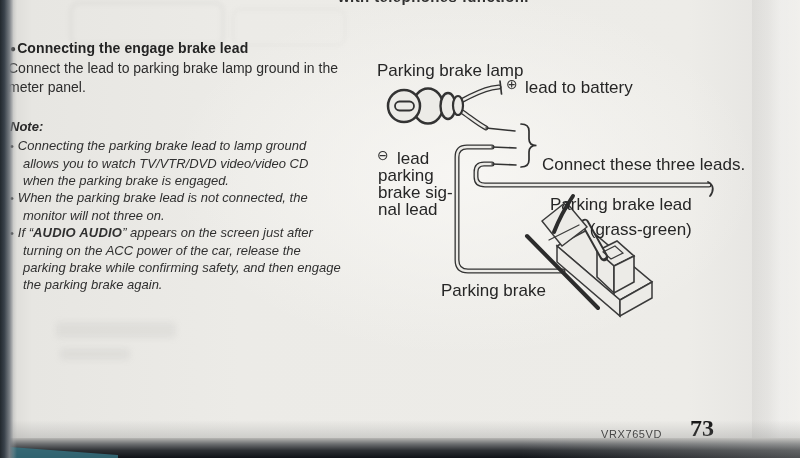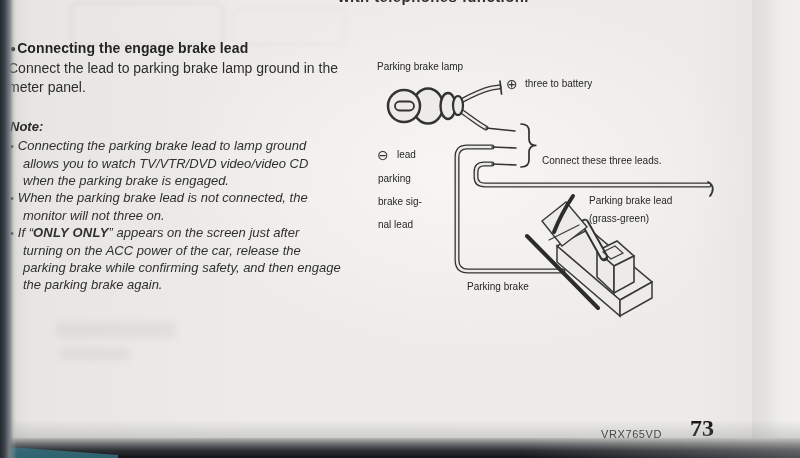--- a/index.html
+++ b/index.html
@@ -31,22 +31,22 @@
 
   .heading{position:absolute;left:10px;top:40px;font-size:14px;font-weight:bold;color:#242424;letter-spacing:.1px;}
   .heading .hb{font-size:10px;vertical-align:1px;margin-right:1px;}
   .intro{position:absolute;left:8px;top:59px;width:334px;font-size:14px;line-height:19px;color:#2d2d2d;}
   .note-label{position:absolute;left:10px;top:119px;font-size:13px;font-weight:bold;font-style:italic;color:#2a2a2a;}
   .notes{position:absolute;left:10px;top:137px;width:332px;font-size:13px;font-style:italic;line-height:17px;color:#303030;}
   .note-item{padding-left:13px;text-indent:-13px;}
   .note-item .nb{font-style:normal;font-size:11px;margin-right:4px;}
   .note-item b{letter-spacing:.2px;}
 
-  .lbl{position:absolute;font-size:10px;color:#262626;}
-  .pre{white-space:pre-line;line-height:23px;}
+  .lbl{position:absolute;font-size:17px;color:#262626;}
+  .pre{white-space:pre-line;line-height:17px;}
   .circ{font-family:"DejaVu Sans",sans-serif;font-size:14px;color:#333;}
   svg.diagram{position:absolute;left:360px;top:50px;}
 
   .footer-model{position:absolute;left:601px;top:428px;font-size:11px;letter-spacing:.6px;color:#2f2f2f;}
   .footer-page{position:absolute;left:690px;top:415px;font-family:"Liberation Serif",serif;
     font-size:24px;font-weight:bold;color:#141414;}
 </style>
 </head>
 <body>
 
@@ -62,21 +62,21 @@
 
   <div class="heading"><span class="hb">●</span><span>Connecting the engage brake lead</span></div>
 
   <div class="intro">Connect the lead to parking brake lamp ground in the meter panel.</div>
 
   <div class="note-label">Note:</div>
 
   <div class="notes">
     <div class="note-item"><span class="nb">•</span><span>Connecting the parking brake lead to lamp ground allows you to watch TV/VTR/DVD video/video CD when the parking brake is engaged.</span><b></b><span></span></div>
     <div class="note-item"><span class="nb">•</span><span>When the parking brake lead is not connected, the monitor will not three on.</span><b></b><span></span></div>
-    <div class="note-item"><span class="nb">•</span><span>If “</span><b>ONLY ONLY</b><span>” appears on the screen just after turning on the ACC power of the car, release the parking brake while confirming safety, and then engage the parking brake again.</span></div>
+    <div class="note-item"><span class="nb">•</span><span>If “</span><b>AUDIO AUDIO</b><span>” appears on the screen just after turning on the ACC power of the car, release the parking brake while confirming safety, and then engage the parking brake again.</span></div>
   </div>
 
   <svg class="diagram" width="420" height="290" viewBox="360 50 420 290">
     <g stroke-linecap="round" fill="none">
 
       <g>
         <path d="M461,101 C472,95 483,90 492,88 L499,87" stroke="#333" stroke-width="5"></path>
         <path d="M461,101 C472,95 483,90 492,88 L499,87" stroke="#ecebe7" stroke-width="2.4"></path>
         <path d="M500,81 L501.5,94" stroke="#333" stroke-width="1.7"></path>
       </g>
@@ -129,34 +129,34 @@
 
         <path d="M573,196 Q561,214 554,232" stroke="#2c2c2c" stroke-width="4"></path>
         <path d="M527,236 L598,308" stroke="#2c2c2c" stroke-width="4"></path>
       </g>
     </g>
   </svg>
 
   <div class="lbl" style="left:377px;top:61px;">Parking brake lamp</div>
 
   <span class="circ" style="position:absolute;left:506px;top:76px;">⊕</span>
-  <div class="lbl" style="left:525px;top:78px;">three to battery</div>
+  <div class="lbl" style="left:525px;top:78px;">lead to battery</div>
 
   <div class="lbl" style="left:542px;top:155px;">Connect these three leads.</div>
 
   <span class="circ" style="position:absolute;left:377px;top:147px;">⊖</span>
   <div class="lbl" style="left:397px;top:149px;">lead</div>
   <div class="lbl pre" style="left:378px;top:167px;">parking
 brake sig-
 nal lead</div>
 
-  <div class="lbl pre" style="left:589px;top:192px;line-height:18px;">Parking brake lead
+  <div class="lbl pre" style="left:550px;top:192px;line-height:25px;text-align:right;">Parking brake lead
 (grass-green)</div>
 
-  <div class="lbl" style="left:467px;top:281px;">Parking brake</div>
+  <div class="lbl" style="left:441px;top:281px;">Parking brake</div>
 
   <div class="footer-model">VRX765VD</div>
   <div class="footer-page">73</div>
 
   <div class="band-shadow"></div>
   <div class="band"></div>
   <div class="band-right-soft"></div>
   <div class="teal-wedge"></div>
   <div class="spine"></div>
 </div>

